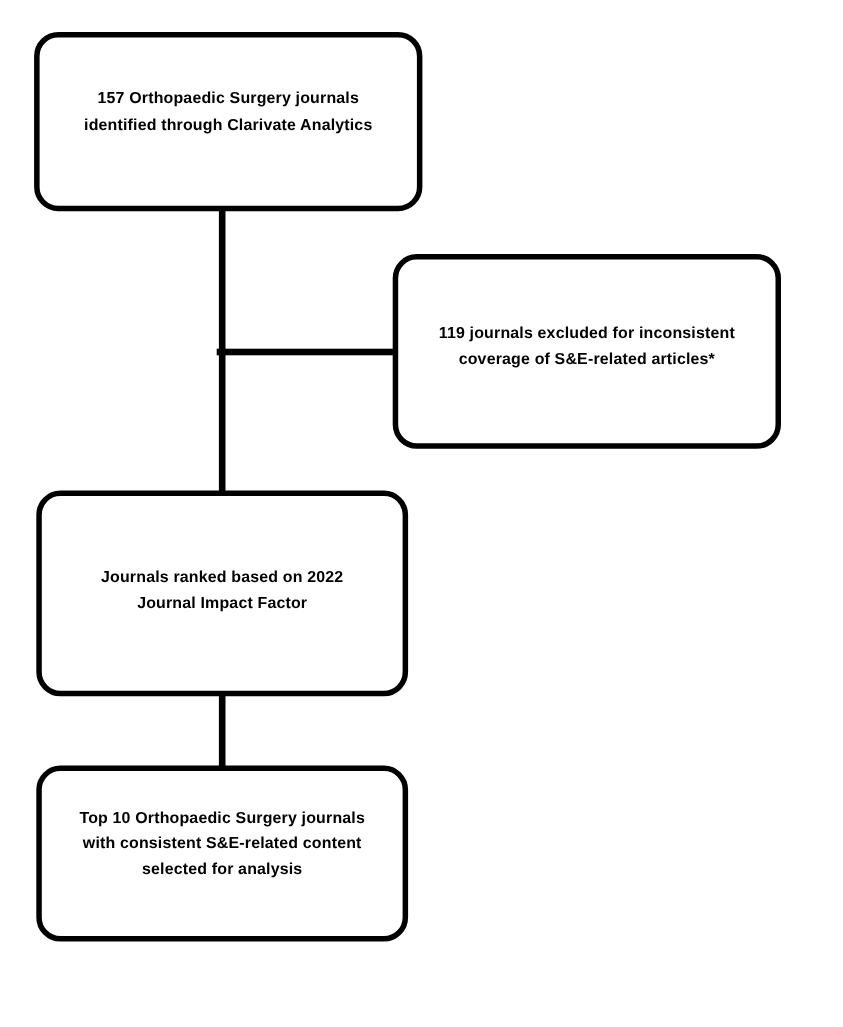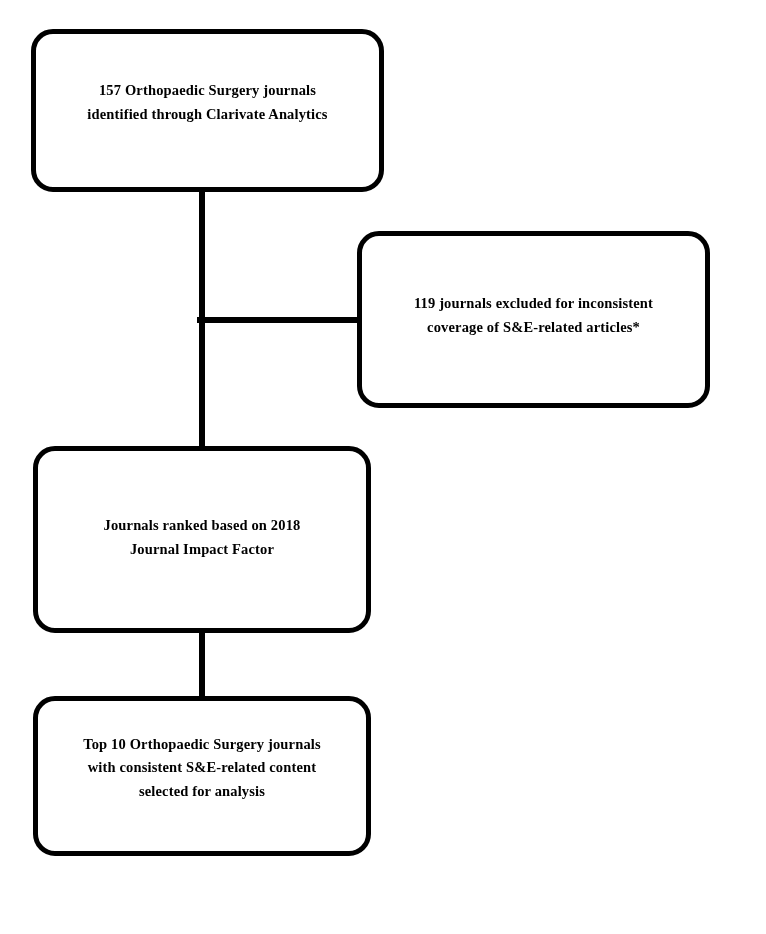--- a/index.html
+++ b/index.html
@@ -23,21 +23,21 @@
     box-sizing: border-box;
     background: #ffffff;
     border: 5px solid #000000;
     border-radius: 22px;
     display: flex;
     align-items: center;
     justify-content: center;
     text-align: center;
   }
   .flow-box-text {
-    font-family: Liberation Serif, serif;
+    font-family: Liberation Sans, sans-serif;
     font-weight: bold;
     font-size: 14.5px;
     line-height: 1.62;
     color: #000000;
     letter-spacing: 0.15px;
     white-space: pre-line;
     padding: 0 12px;
   }
   
   #box-identified {
@@ -102,21 +102,21 @@
     <span class="flow-box-text">157 Orthopaedic Surgery journals
 identified  through Clarivate  Analytics</span>
   </div>
 
   <div class="flow-box" id="box-excluded">
     <span class="flow-box-text">119 journals  excluded  for inconsistent
 coverage  of S&amp;E-related  articles*</span>
   </div>
 
   <div class="flow-box" id="box-ranked">
-    <span class="flow-box-text">Journals  ranked  based  on 2018
+    <span class="flow-box-text">Journals  ranked  based  on 2022
 Journal  Impact Factor</span>
   </div>
 
   <div class="flow-box" id="box-selected">
     <span class="flow-box-text">Top 10 Orthopaedic  Surgery  journals
 with consistent  S&amp;E-related  content
 selected  for analysis</span>
   </div>
 
 </div>

